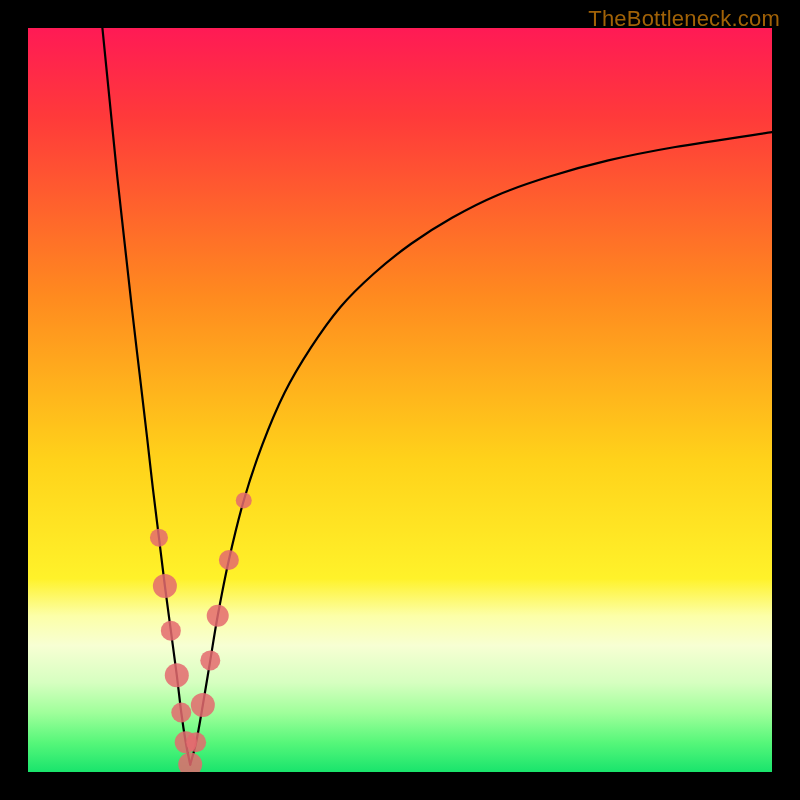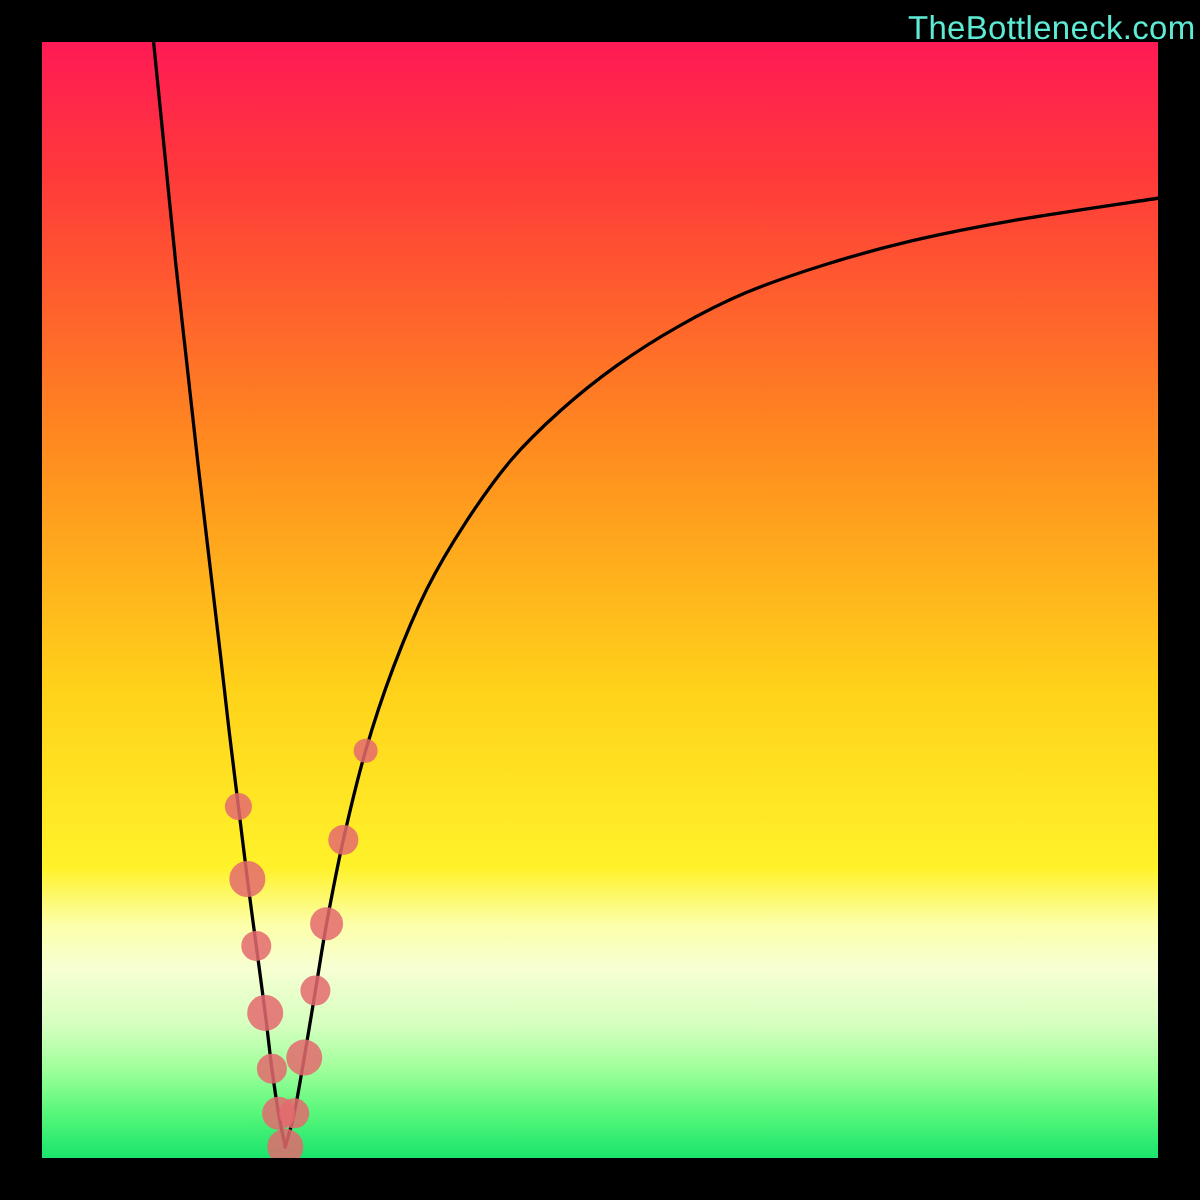--- a/index.html
+++ b/index.html
@@ -20,22 +20,22 @@
   .plot {
     position: absolute;
     left: 28px;
     top: 28px;
     width: 744px;
     height: 744px;
   }
   .watermark {
     position: absolute;
     top: 6px;
-    right: 3px;
-    color: #5eead4;
+    right: 20px;
+    color: #a16207;
     font-size: 22px;
     font-weight: 500;
     letter-spacing: 0.2px;
     user-select: none;
   }
 </style>
 </head>
 <body>
 
 <div class="frame">

